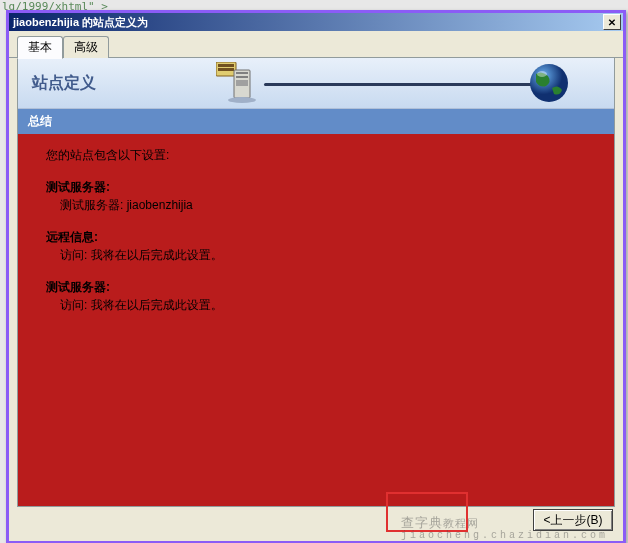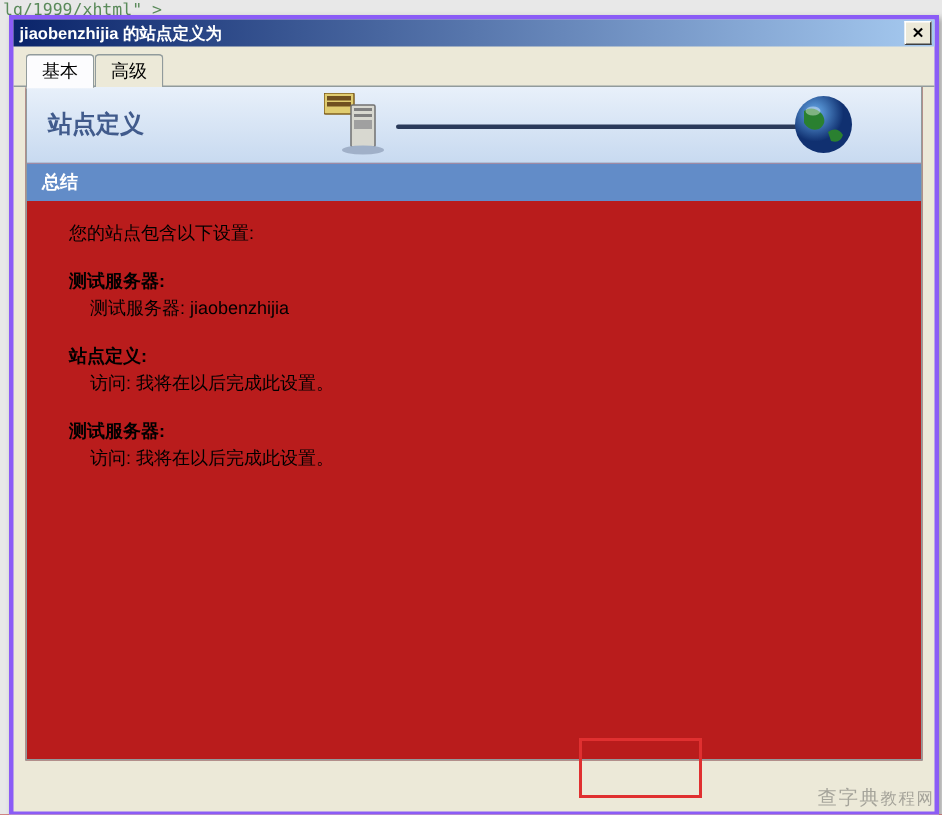--- a/index.html
+++ b/index.html
@@ -178,21 +178,21 @@
     padding: 0 6px;
   }
   .highlight-box {
     position: absolute;
     border: 2px solid #e03030;
     pointer-events: none;
   }
   .watermark {
     position: absolute;
     bottom: 2px;
-    right: 5px;
+    right: 20px;
     font-size: 13px;
     color: rgba(80,80,80,0.45);
     font-family: Liberation Mono, monospace;
     pointer-events: none;
     letter-spacing: 1px;
   }
   .watermark .sub {
     font-size: 10px;
     letter-spacing: 3px;
     display: block;
@@ -254,36 +254,38 @@
 
     <div class="content">
       <div class="intro">您的站点包含以下设置:</div>
 
       <div class="section-title">测试服务器:</div>
       <div class="indent">
         <span>测试服务器:</span>
         <span>jiaobenzhijia</span>
       </div>
 
-      <div class="section-title">站点定义:</div>
+      <div class="section-title">远程信息:</div>
       <div class="indent">
         <span>访问:</span>
         <span>我将在以后完成此设置。</span>
       </div>
 
       <div class="section-title" style="">测试服务器:</div>
       <div class="indent">
         <span>访问:</span>
         <span>我将在以后完成此设置。</span>
       </div>
 
     </div>
   </div>
 
   <div class="button-row">
+    <button class="btn">&lt;上一步(B)</button>
   </div>
 </div>
 
 <div class="highlight-box" style="left:386px; top:492px; width:78px; height:36px;"></div>
 
 <div class="watermark">
   <span>查字典</span><span style="font-size:11px">教程网</span>
+  <span class="sub">jiaocheng.chazidian.com</span>
 </div>
 
 </body></html>

